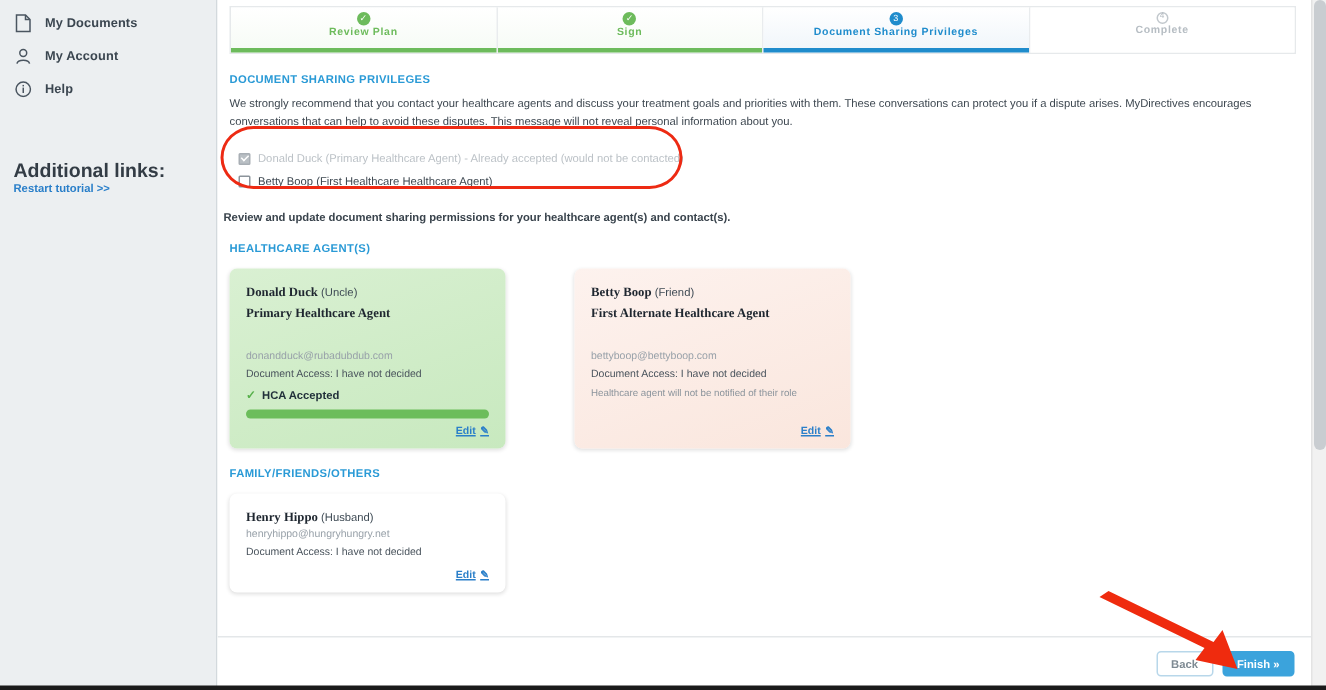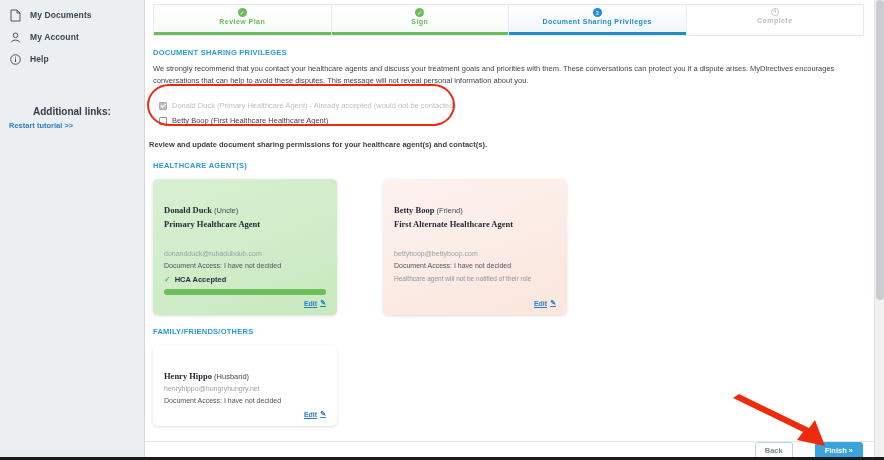--- a/index.html
+++ b/index.html
@@ -45,24 +45,23 @@
   .nav-label {
     font-size: 8.5px;
     color: #3b4650;
     font-weight: 700;
     letter-spacing: .1px;
     white-space: nowrap;
   }
   .addl-title {
     position: absolute;
     left: 9px; top: 106px;
-    font-size: 10px;
+    font-size: 13px;
     font-weight: 700;
     color: #333c45;
-    margin-left: 24px;
   }
   .addl-link {
     position: absolute;
     left: 9px; top: 121px;
     font-size: 7.5px;
     font-weight: 700;
     color: #2a7fc9;
     text-decoration: none;
     cursor: pointer;
   }
@@ -240,21 +239,20 @@
   .card.green { background: linear-gradient(160deg,#d9f0d2 0%,#c8e9bf 100%); min-height: 117px; }
   .card.peach { background: linear-gradient(160deg,#fdf2ee 0%,#fae6dd 100%); min-height: 103px; }
   .card.plain { background: #ffffff; min-height: 66px; }
 
   .card-name {
     font-size: 8.5px;
     font-weight: 700;
     color: #1f2730;
     font-family: "Liberation Serif", serif;
     margin-bottom: 4px;
-    margin-top: 16px;
   }
   .card-name .rel {
     font-weight: 400;
     font-size: 7.5px;
     color: #3e4a54;
     font-family: "Liberation Sans", sans-serif;
   }
   .card-role {
     font-size: 8.5px;
     font-weight: 700;
@@ -305,28 +303,28 @@
     font-weight: 700;
     text-decoration: underline;
     cursor: pointer;
   }
   .pencil { font-size: 7px; text-decoration: none; }
 
   
   .footer {
     position: absolute;
     left: 0; right: 10px; bottom: 0;
-    height: 19px;
+    height: 36px;
     border-top: 1px solid #e4e7e9;
     background: #ffffff;
     display: flex;
     align-items: center;
     justify-content: flex-end;
     padding-right: 11px;
-    gap: 22px;
+    gap: 6px;
   }
   .btn {
     font-size: 7.5px;
     font-weight: 700;
     border-radius: 3px;
     padding: 4px 9px;
     cursor: pointer;
     line-height: 1;
   }
   .btn-back {

